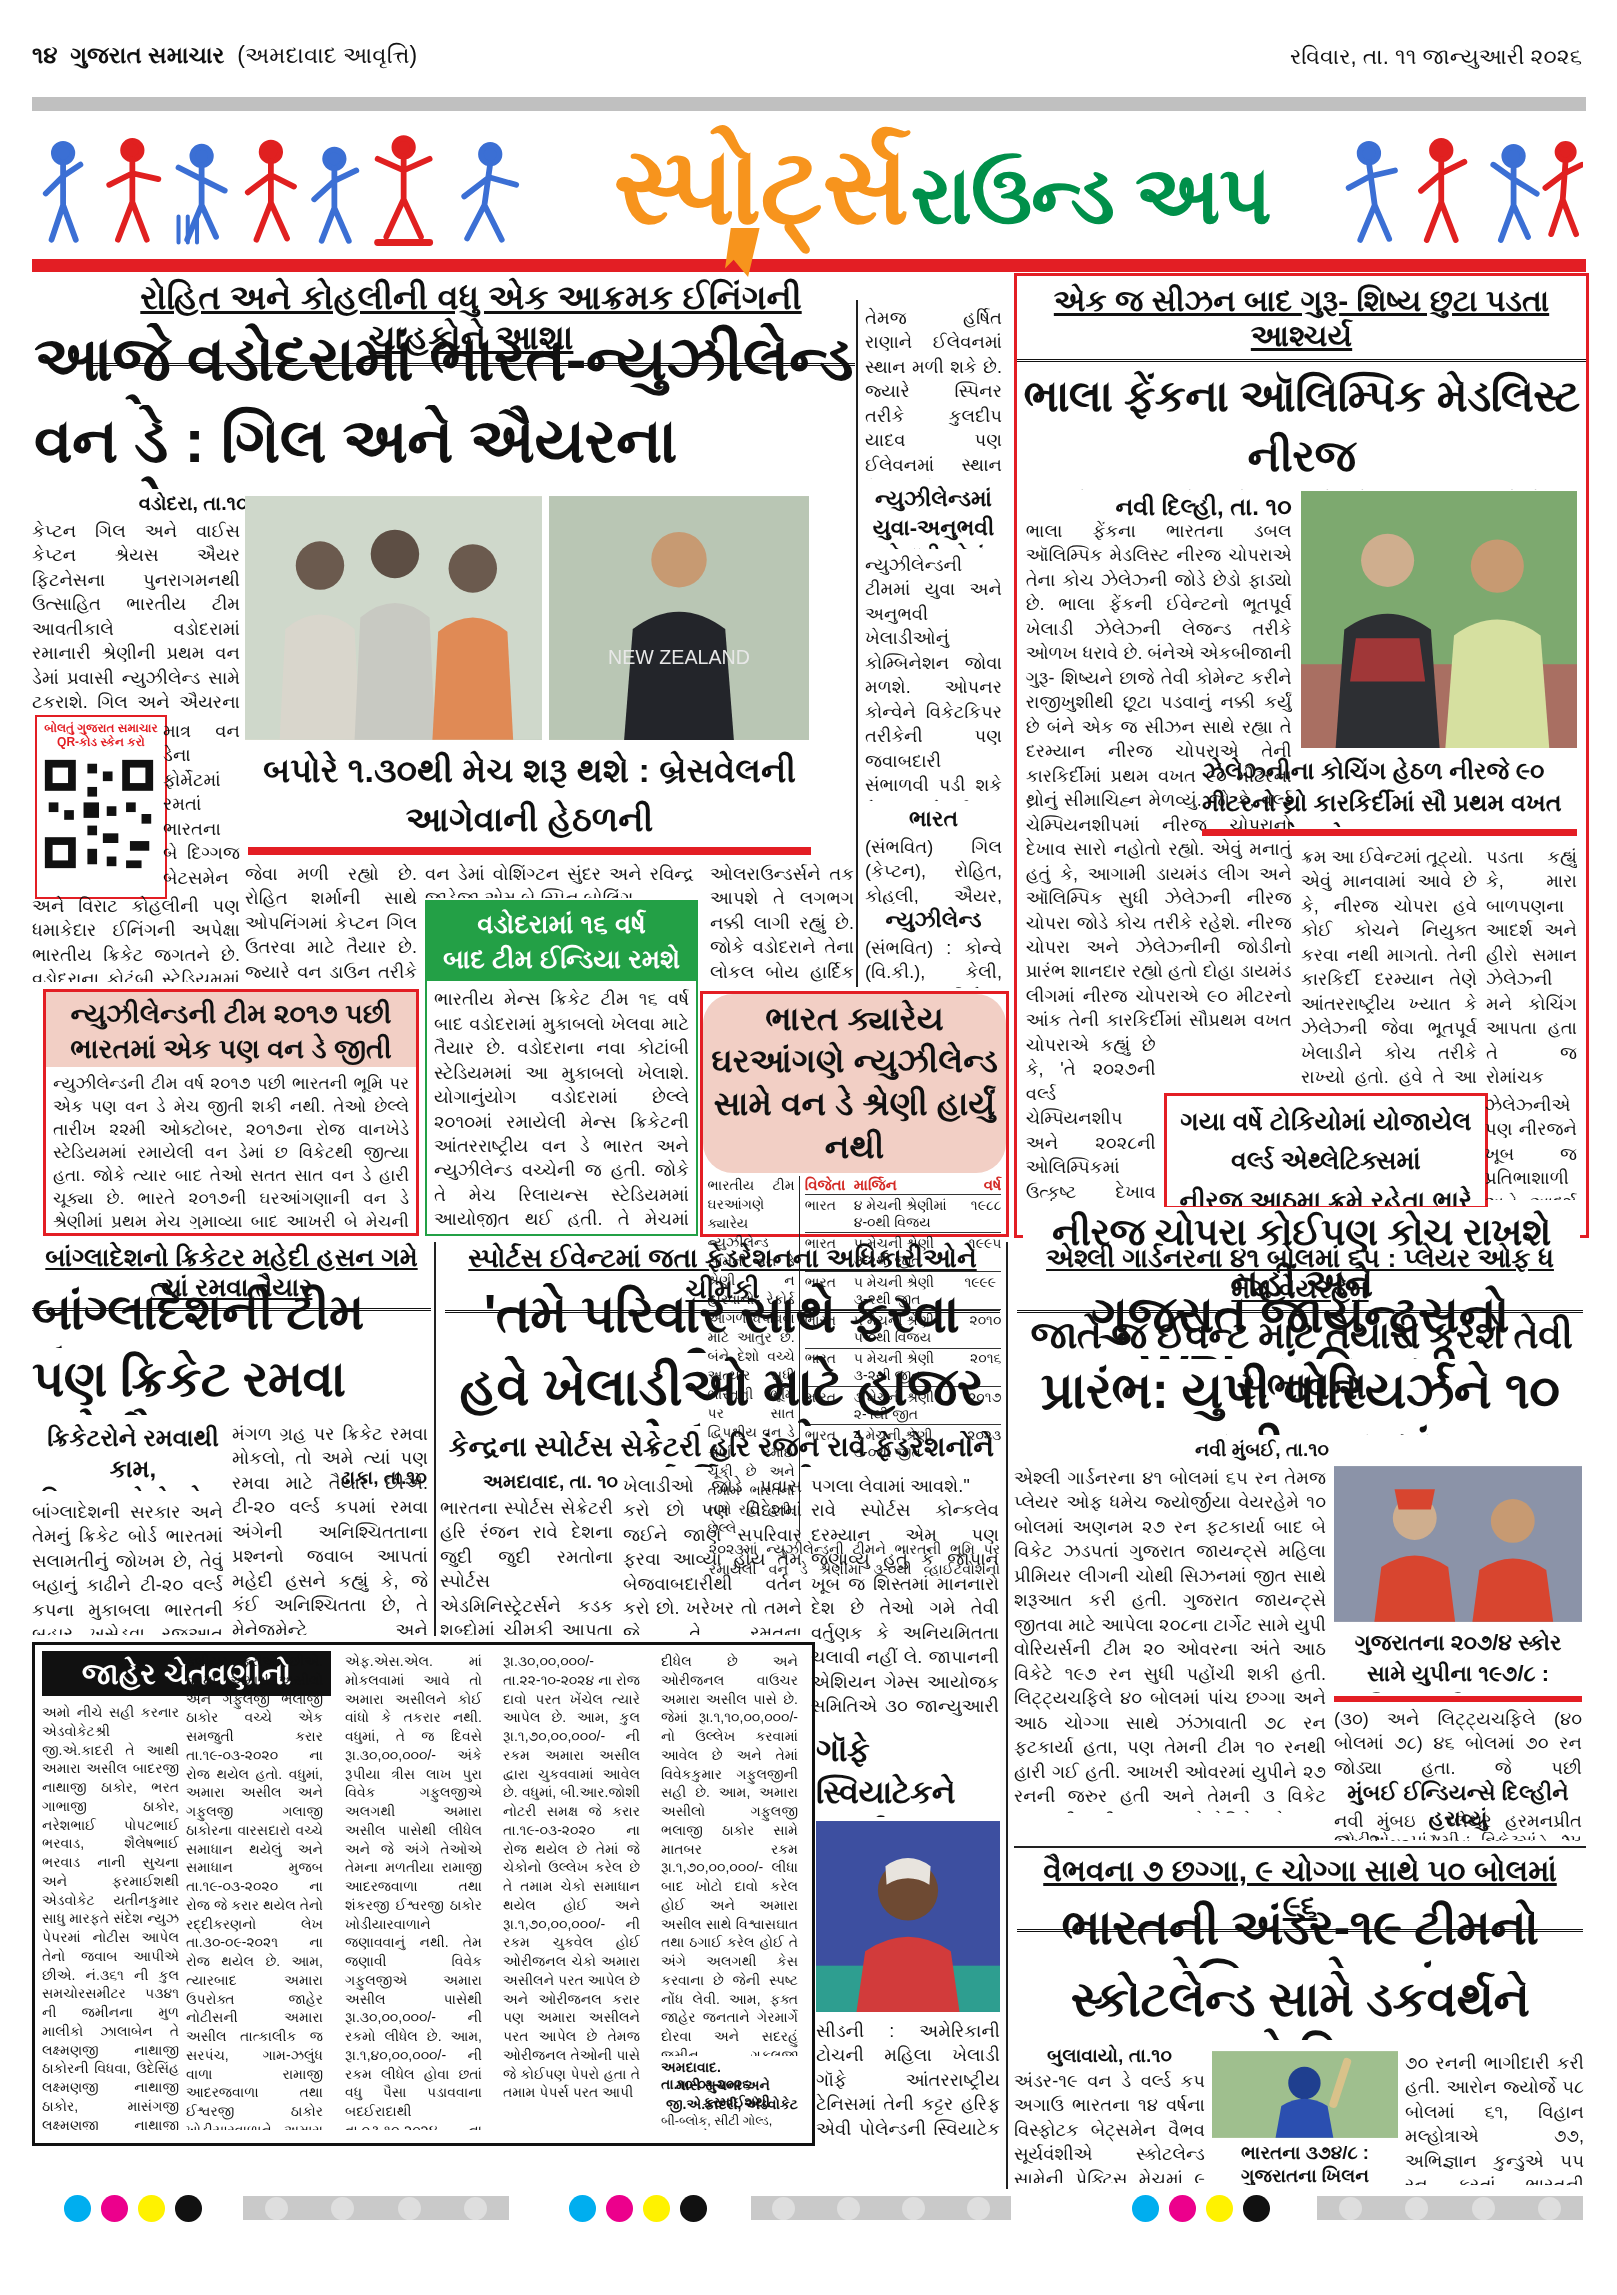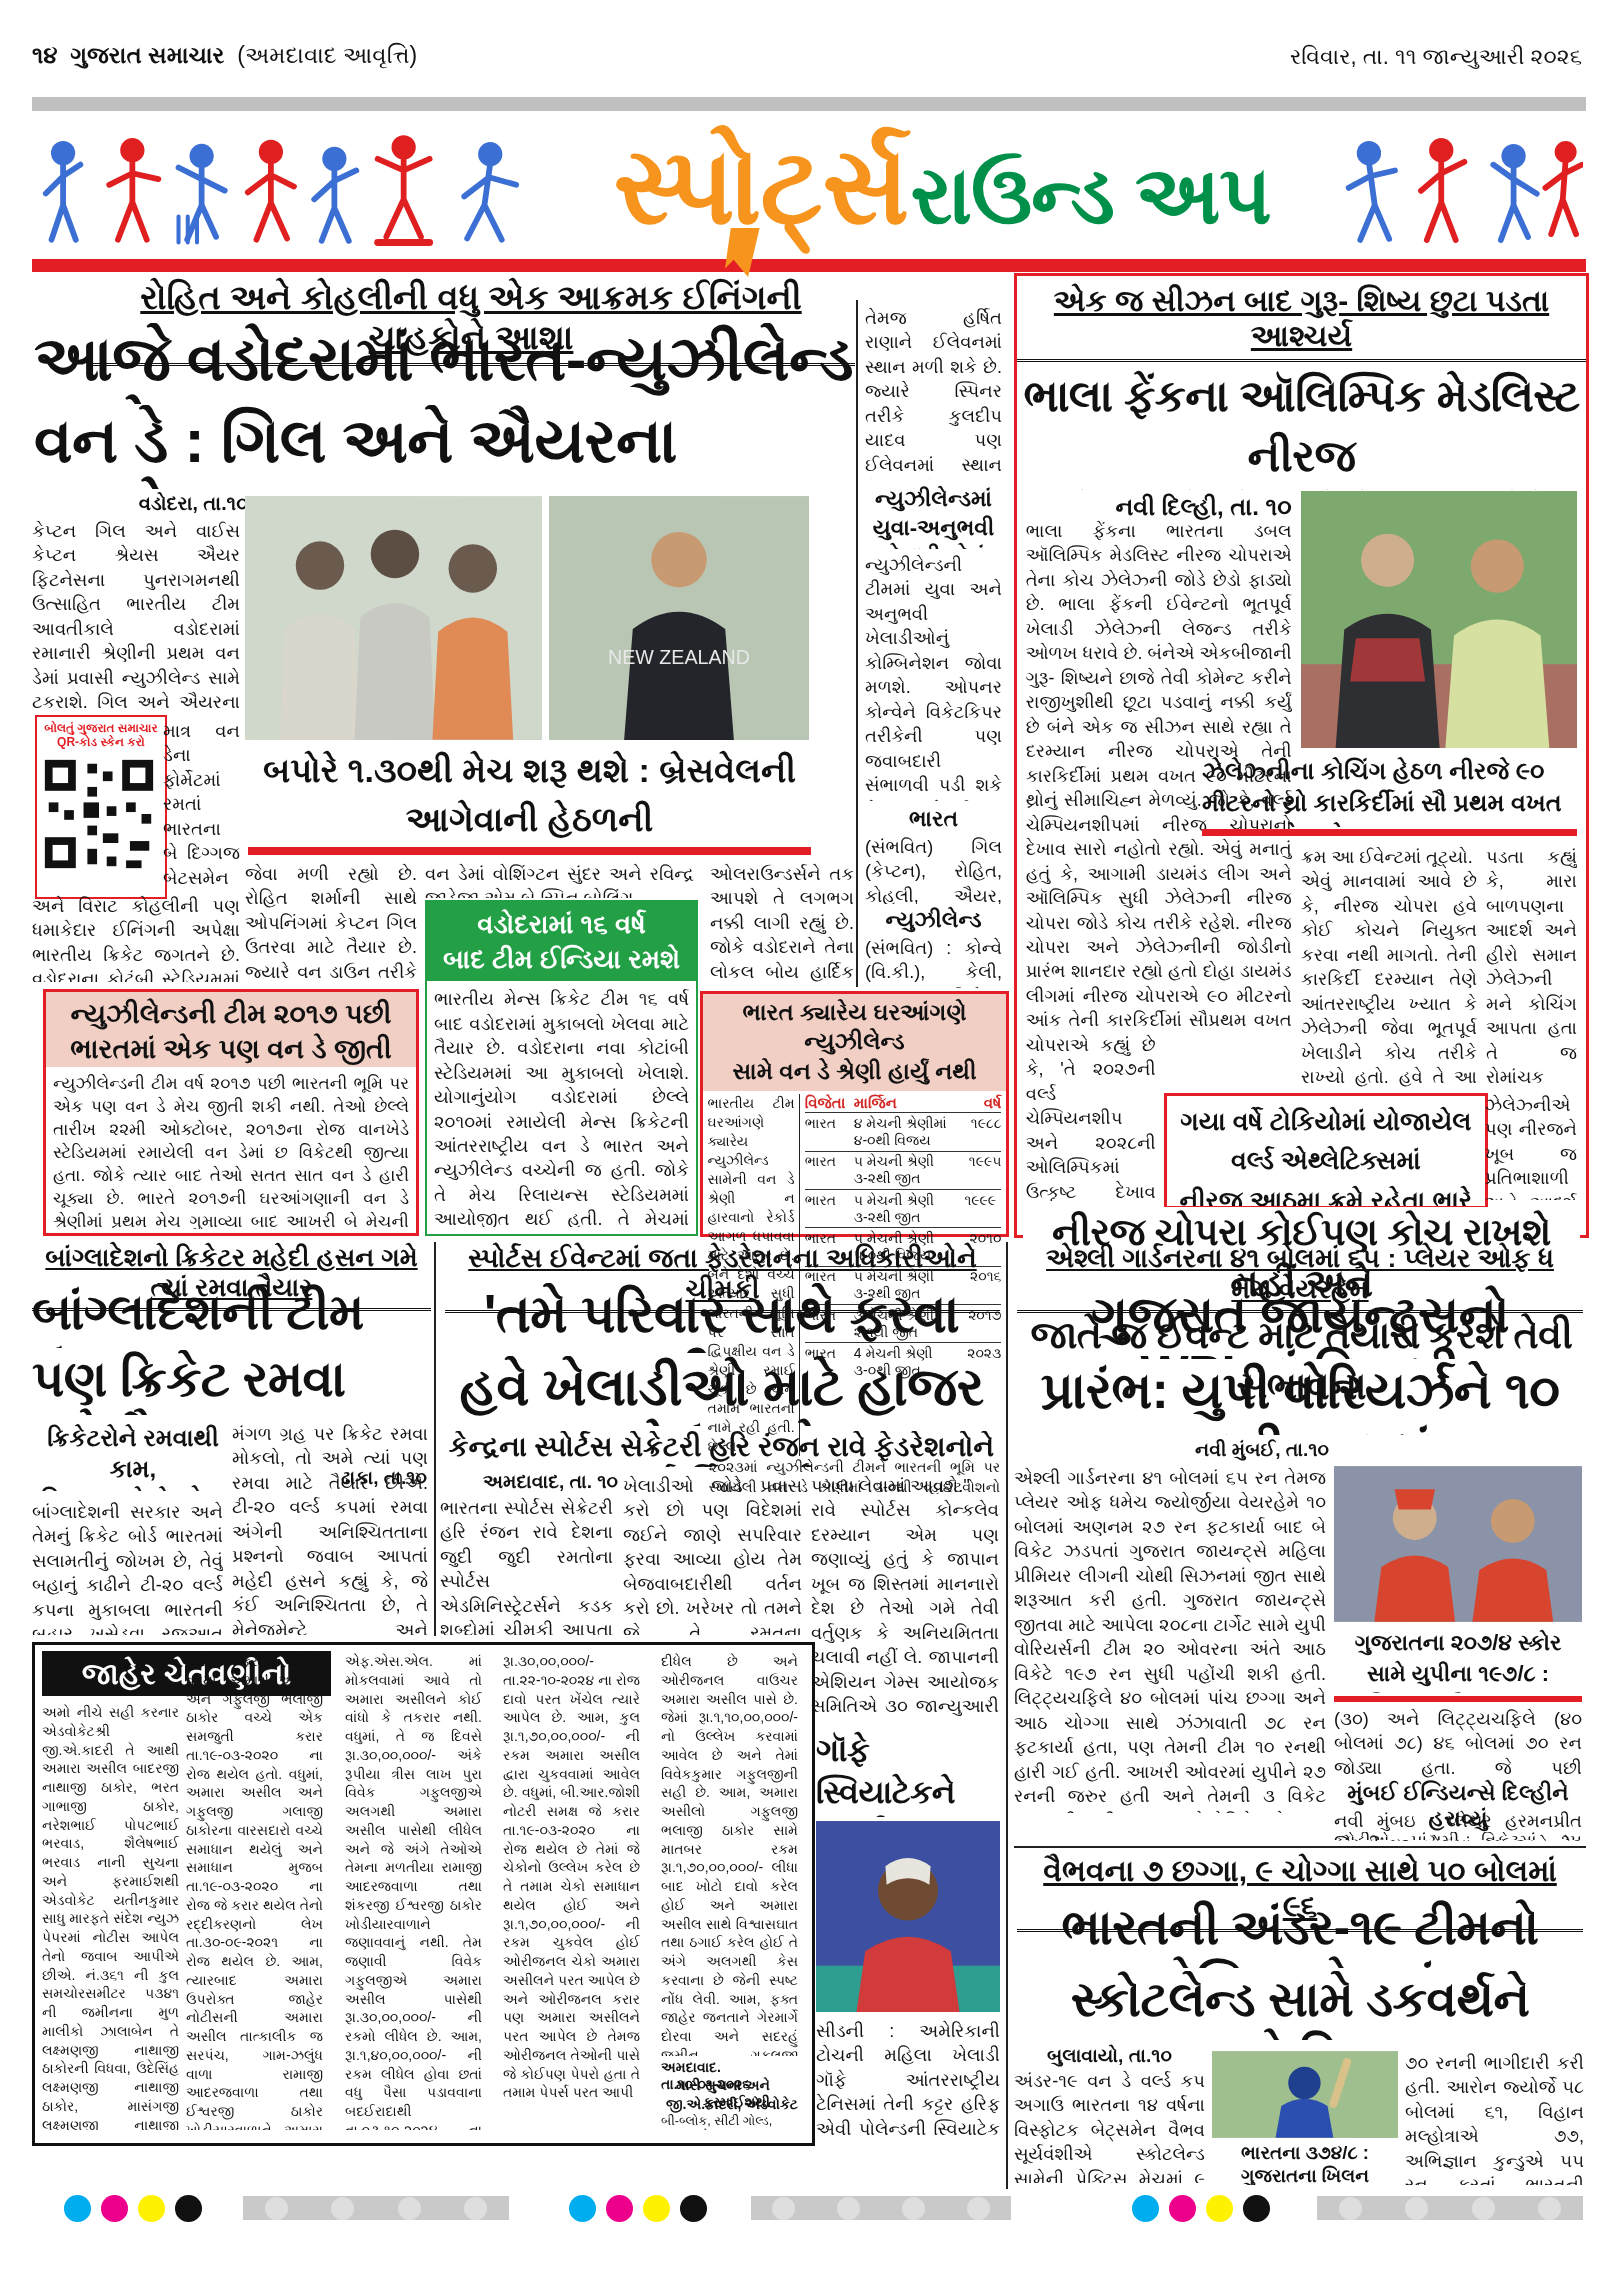--- a/index.html
+++ b/index.html
@@ -198,21 +198,21 @@
     </div>
     <div class="body-s clip" style="padding:5.8px 7px;height:234px;">ભારતીય મેન્સ ક્રિકેટ ટીમ ૧૬ વર્ષ બાદ વડોદરામાં મુકાબલો ખેલવા માટે તૈયાર છે. વડોદરાના નવા કોટાંબી સ્ટેડિયમમાં આ મુકાબલો ખેલાશે. યોગાનુંયોગ વડોદરામાં છેલ્લે ૨૦૧૦માં રમાયેલી મેન્સ ક્રિકેટની આંતરરાષ્ટ્રીય વન ડે ભારત અને ન્યુઝીલેન્ડ વચ્ચેની જ હતી. જોકે તે મેચ રિલાયન્સ સ્ટેડિયમમાં આયોજીત થઈ હતી. તે મેચમાં ભારત નવ વિકેટથી જીત્યું હતુ. નવા કોટાંબી સ્ટેડિયમમાં ત્રણ મહિલા વન ડે રમાઈ ચૂકી છે. જેમાં ભારતે વિન્ડિઝની ટીમને પરાજીત કરી હતી. આવતીકાલની મેચ આ મેદાનની સૌપ્રથમ મેન્સ ક્રિકેટની આંતરરાષ્ટ્રીય મેચ બનશે.</div>
   </div>
 
   <div class="abs redbox" style="left:43px;top:989px;width:370px;height:241px;">
     <div class="pinkhead clip" style="font-size:27px;line-height:1.3;padding:4.6px 5.8px;height:66px;">ન્યુઝીલેન્ડની ટીમ ૨૦૧૭ પછી ભારતમાં એક પણ વન ડે જીતી નથી</div>
     <div class="body-s clip" style="padding:4.6px 7px;height:153px;font-size:17px;">ન્યુઝીલેન્ડની ટીમ વર્ષ ૨૦૧૭ પછી ભારતની ભૂમિ પર એક પણ વન ડે મેચ જીતી શકી નથી. તેઓ છેલ્લે તારીખ ૨૨મી ઓક્ટોબર, ૨૦૧૭ના રોજ વાનખેડે સ્ટેડિયમમાં રમાયેલી વન ડેમાં છ વિકેટથી જીત્યા હતા. જોકે ત્યાર બાદ તેઓ સતત સાત વન ડે હારી ચૂક્યા છે. ભારતે ૨૦૧૭ની ઘરઆંગણાની વન ડે શ્રેણીમાં પ્રથમ મેચ ગુમાવ્યા બાદ આખરી બે મેચની સાથે શ્રેણી જીતી હતી. જે પછી ૨૦૨૩માં ઘરઆંગણે રમાયેલી દ્વિપક્ષીય વન ડે શ્રેણીમાં ભારતે ન્યુઝીલેન્ડને ૩-૦થી હરાવ્યું હતુ. આ પછી ૨૦૨૩ના વન ડે વર્લ્ડ કપમાં ભારતે ગ્રૂપ સ્ટેજની મેચમાં ધરમશાલામા ચાર વિકેટથી અને સેમિ ફાઈનલમાં વાનખેડેમાં ૭૦ રનથી ન્યુઝીલેન્ડ સામે વિજય મેળવ્યો હતો.</div>
   </div>
 
   <div class="abs redbox" style="left:700px;top:991px;width:303px;height:240px;">
-    <div class="pinkhead" style="font-size:23px;line-height:1.3;padding:3.5px 0;">
+    <div class="pinkhead" style="font-size:33px;line-height:1.3;padding:3.5px 0;border-radius:30px;">
       <span>ભારત ક્યારેય ઘરઆંગણે ન્યુઝીલેન્ડ</span><br><span>સામે વન ડે શ્રેણી હાર્યું નથી</span>
     </div>
     <div style="display:flex;padding:3.5px 4.6px 0;">
       <div class="body-s clip" style="width:87px;font-size:14px;">ભારતીય ટીમ ઘરઆંગણે ક્યારેય ન્યુઝીલેન્ડ સામેની વન ડે શ્રેણી ન હારવાનો રેકોર્ડ આગળ ધપાવવા માટે આતુર છે. બંને દેશો વચ્ચે અત્યાર સુધી ભારતની ભૂમિ પર સાત દ્વિપક્ષીય વન ડે શ્રેણી રમાઈ ચૂકી છે અને તમામ ભારતના નામે રહી હતી. છેલ્લે</div>
       <div style="flex:1;border-left:1.7px solid #222;margin-left:4.6px;padding-left:4.6px;">
         <div style="display:flex;font-size:15px;font-weight:bold;color:#D42A26;">
           <span style="width:49px;">વિજેતા</span>
             <span style="flex:1;">માર્જિન</span>
             <span style="width:37px;text-align:right;">વર્ષ</span>
         </div>

